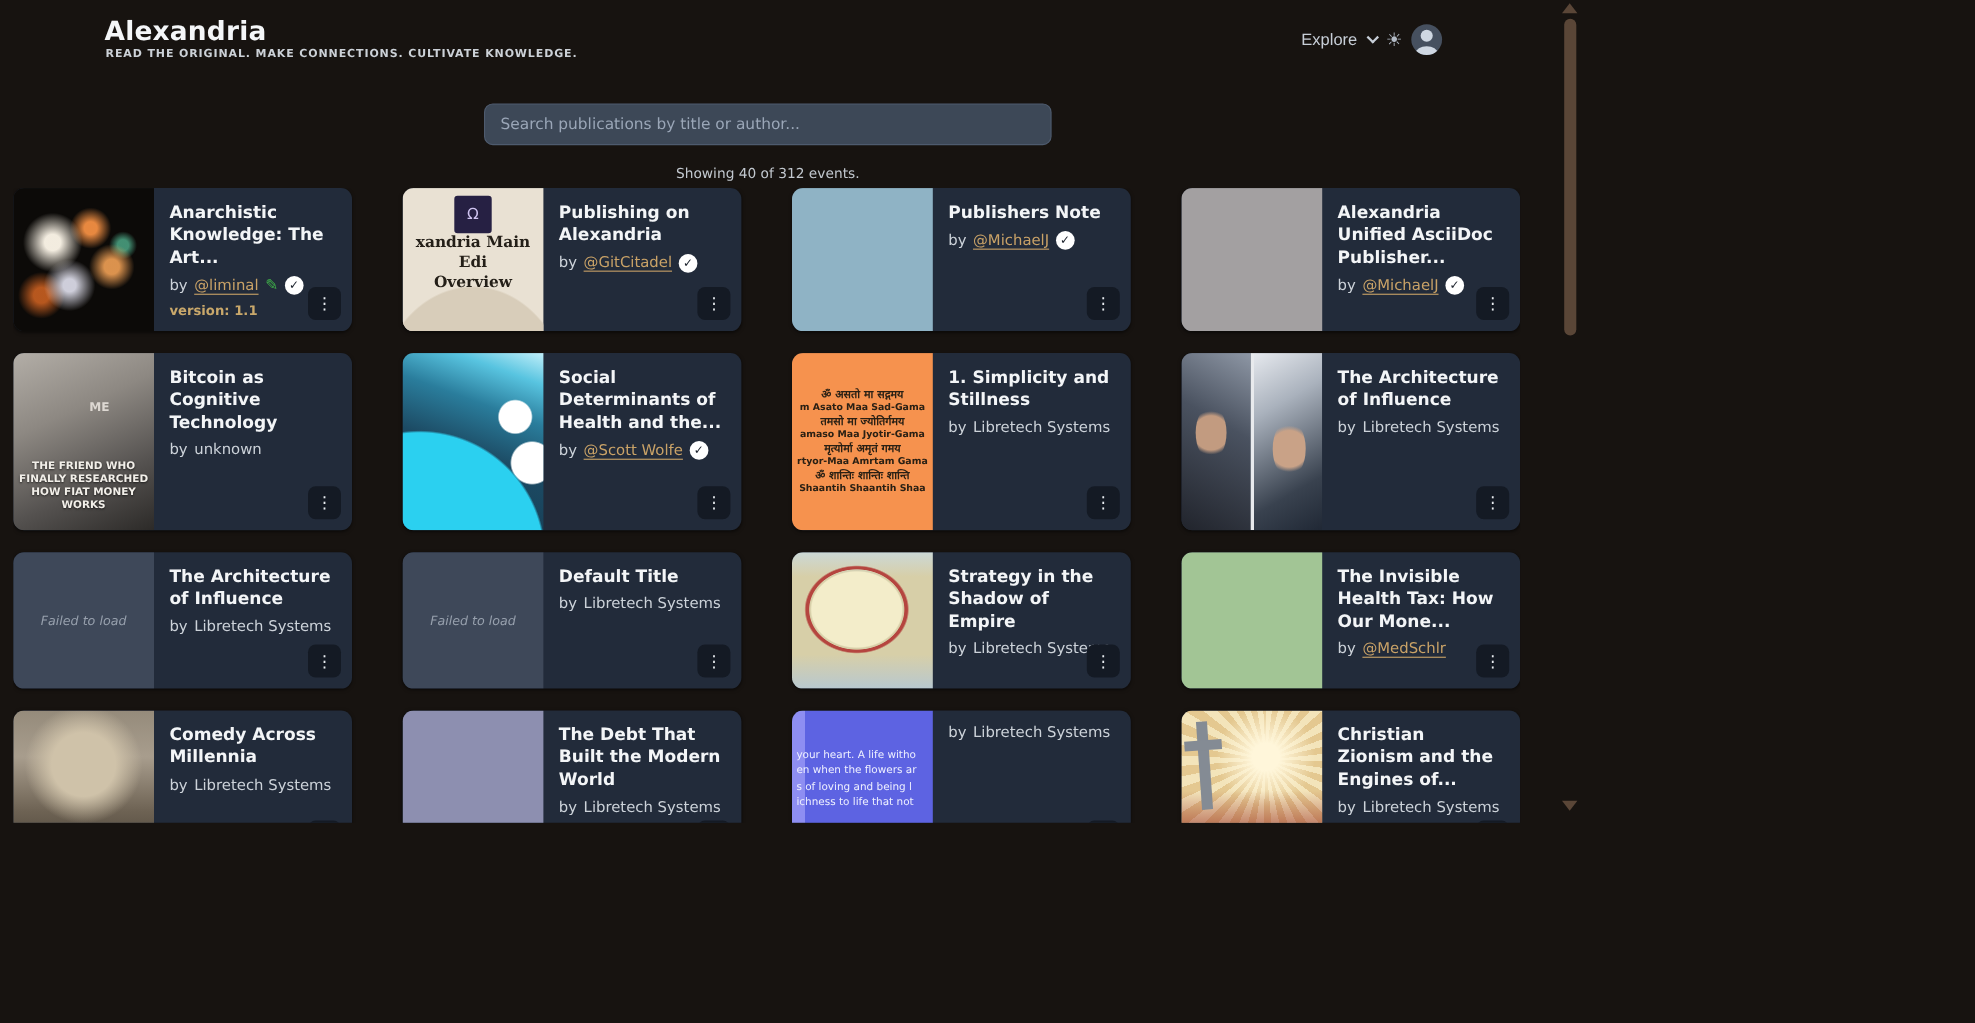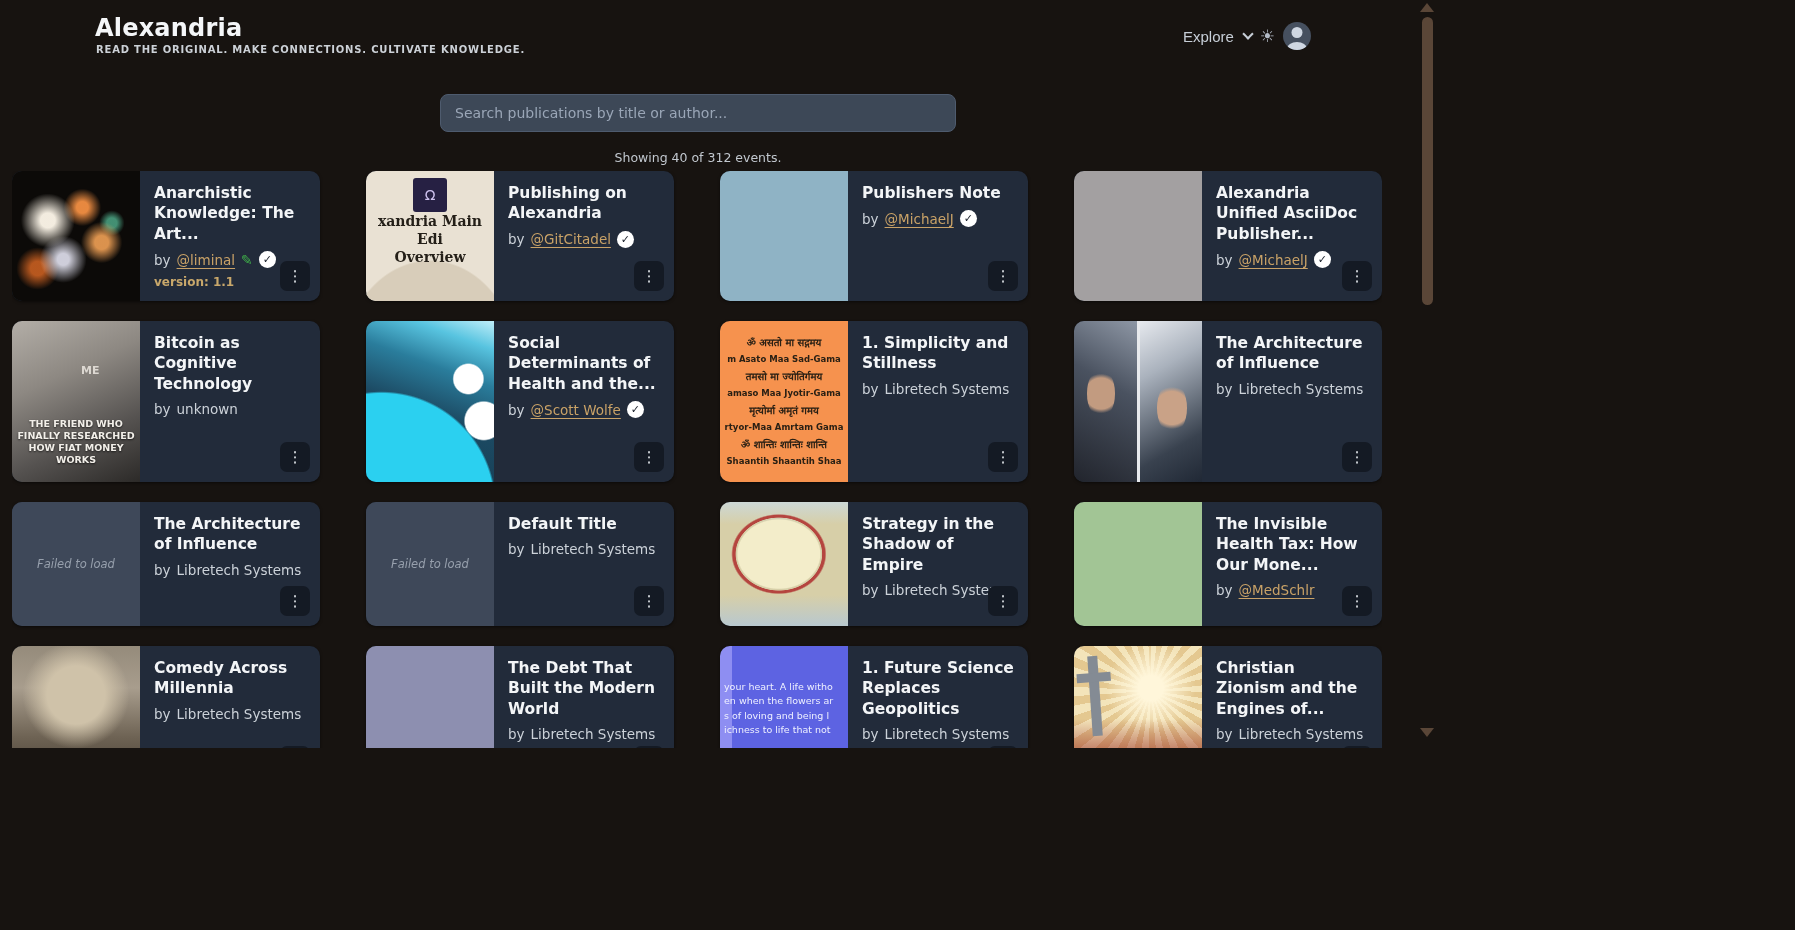--- a/index.html
+++ b/index.html
@@ -74,21 +74,21 @@
   .t-meme { background:linear-gradient(155deg,#b3aea7 0%,#8d8882 35%,#555250 70%,#2c2a28 100%);padding-left:28px; }
   .meme-me { position:absolute; top:27%; left:54%; font-size:11px; font-weight:700; color:#ddd8d2; }
   .meme-caption { position:absolute; bottom:10%; left:3px; right:3px; text-align:center; font-size:9.5px; font-weight:700; color:#f2efe9; line-height:1.25; text-shadow:0 1px 2px rgba(0,0,0,.65); }
 
   .t-illus { background:
     radial-gradient(circle at 12% 115%, #2bd0f0 0 52%, rgba(43,208,240,0) 53%),
     radial-gradient(circle at 80% 36%, #ffffff 0 10%, rgba(255,255,255,0) 11%),
     radial-gradient(circle at 92% 62%, #ffffff 0 12%, rgba(255,255,255,0) 13%),
     linear-gradient(200deg,#bfeef9 0%,#58c4e0 14%,#2a7d9c 32%,#1c4a63 55%,#143a50 100%); }
 
-  .t-scripture { background:#f6924e; padding:15px 2px; display:flex; flex-direction:column; justify-content:space-between; }
+  .t-scripture { background:#f6924e; padding:15px 2px; display:flex; flex-direction:column; justify-content:center; }
   .sc-line { text-align:center; font-weight:700; color:#2a2014; font-size:8.5px; line-height:1.3; white-space:nowrap; overflow:hidden; }
   .sc-line.dev { font-size:10px; }
 
   .t-split { display:flex; }
   .split-left { flex:1; background:linear-gradient(210deg,#8e97a5 0%,#4a5260 40%,#21242c 100%); border-right:3px solid #e8eaed; position:relative; }
   .split-left::after { content:""; position:absolute; top:30%; left:20%; width:45%; height:30%; border-radius:50%; background:radial-gradient(circle,#c29b80 0 55%, rgba(194,155,128,0) 70%); }
   .split-right { flex:1; background:linear-gradient(150deg,#e6e9ee 0%,#aab2bd 30%,#39424f 75%,#202835 100%); position:relative; }
   .split-right::after { content:""; position:absolute; top:38%; left:28%; width:48%; height:32%; border-radius:50%; background:radial-gradient(circle,#c9a287 0 55%, rgba(201,162,135,0) 70%); }
 
   .t-map { background:
@@ -350,21 +350,20 @@
         </div>
       </article>
       <article class="card">
         <div class="thumb t-excerpt" style="background: linear-gradient(90deg, rgb(142, 142, 242) 0px, rgb(142, 142, 242) 12px, rgb(93, 99, 226) 12px);">
           <div class="ex-line">your heart. A life witho</div>
           <div class="ex-line">en when the flowers ar</div>
           <div class="ex-line">s of loving and being l</div>
           <div class="ex-line">ichness to life that not</div>
         </div>
         <div class="content">
-          <h3 class="title">1. Future Science Replaces Geopolitics</h3>
           <p class="byline">
             <span>by</span>
             <span class="author-plain">Libretech Systems</span>
           </p>
           <button class="kebab"></button>
         </div>
       </article>
       <article class="card">
         <div class="thumb t-jesus">
           <div class="jesus-cross"></div>

